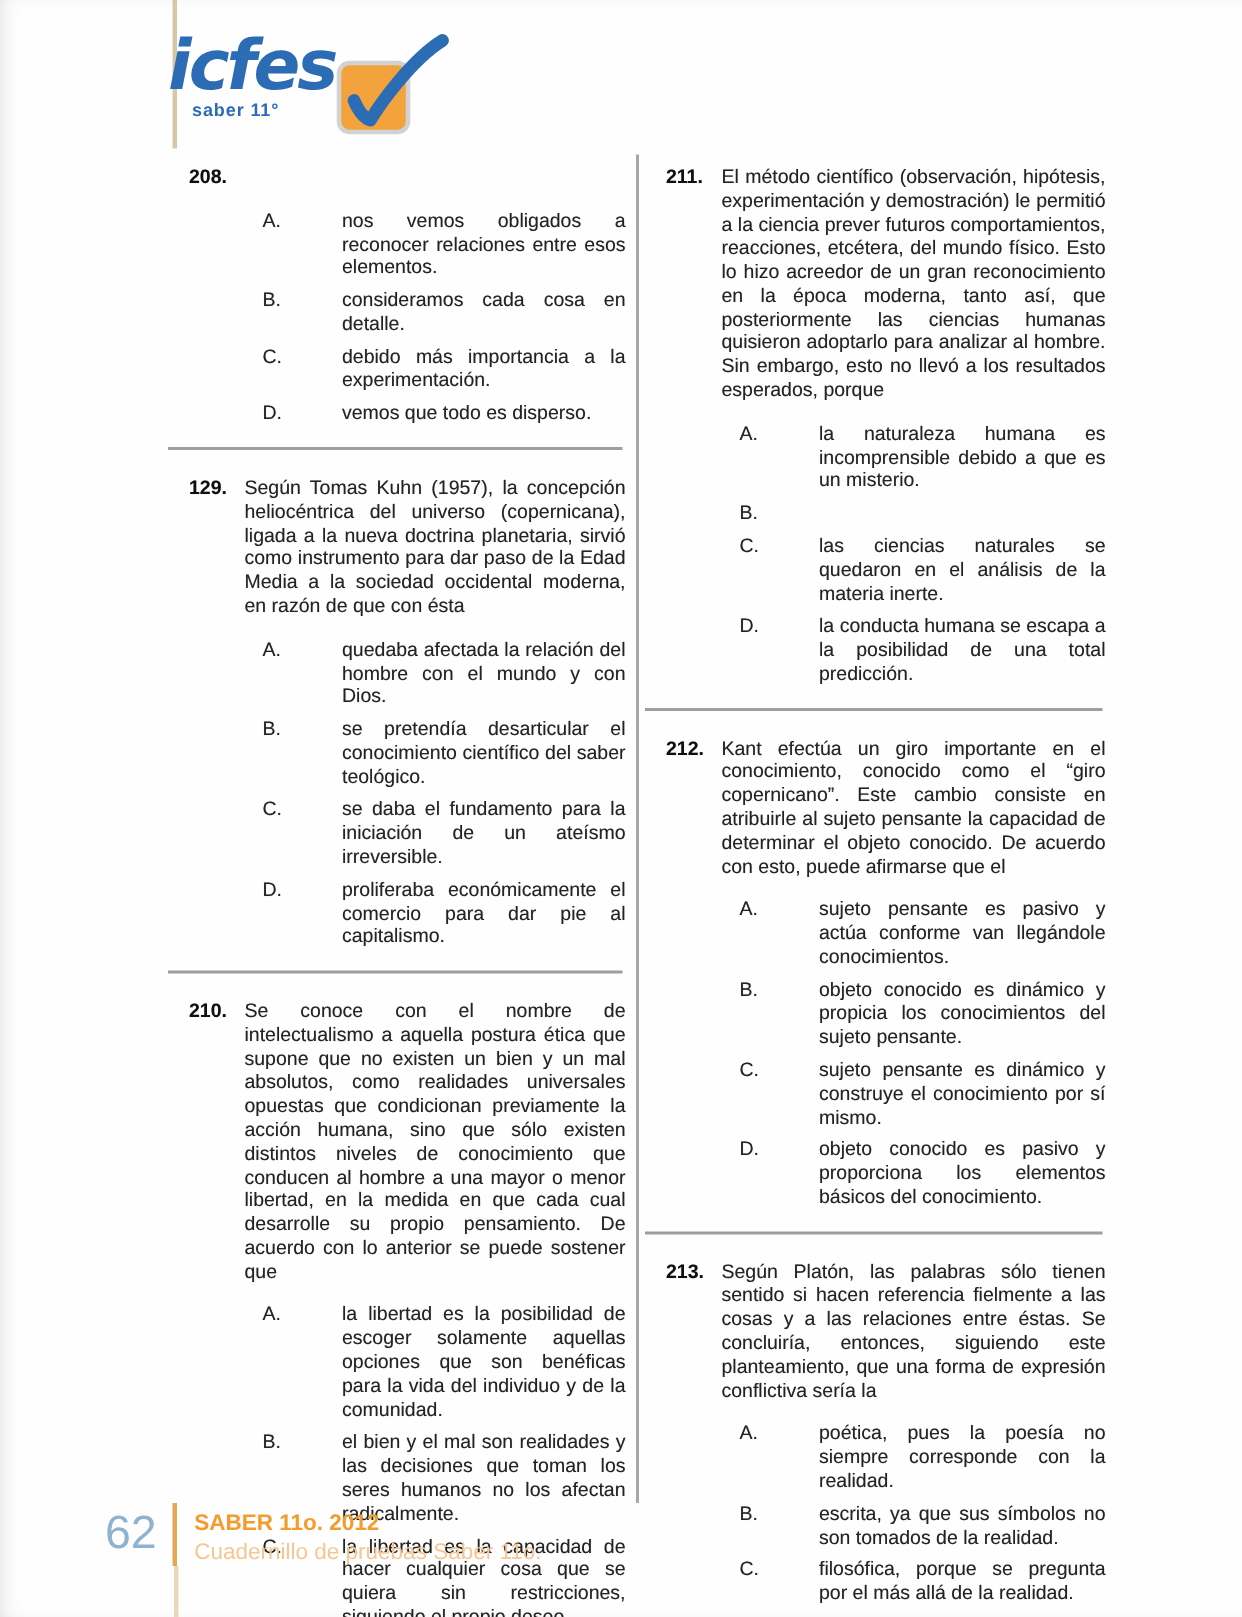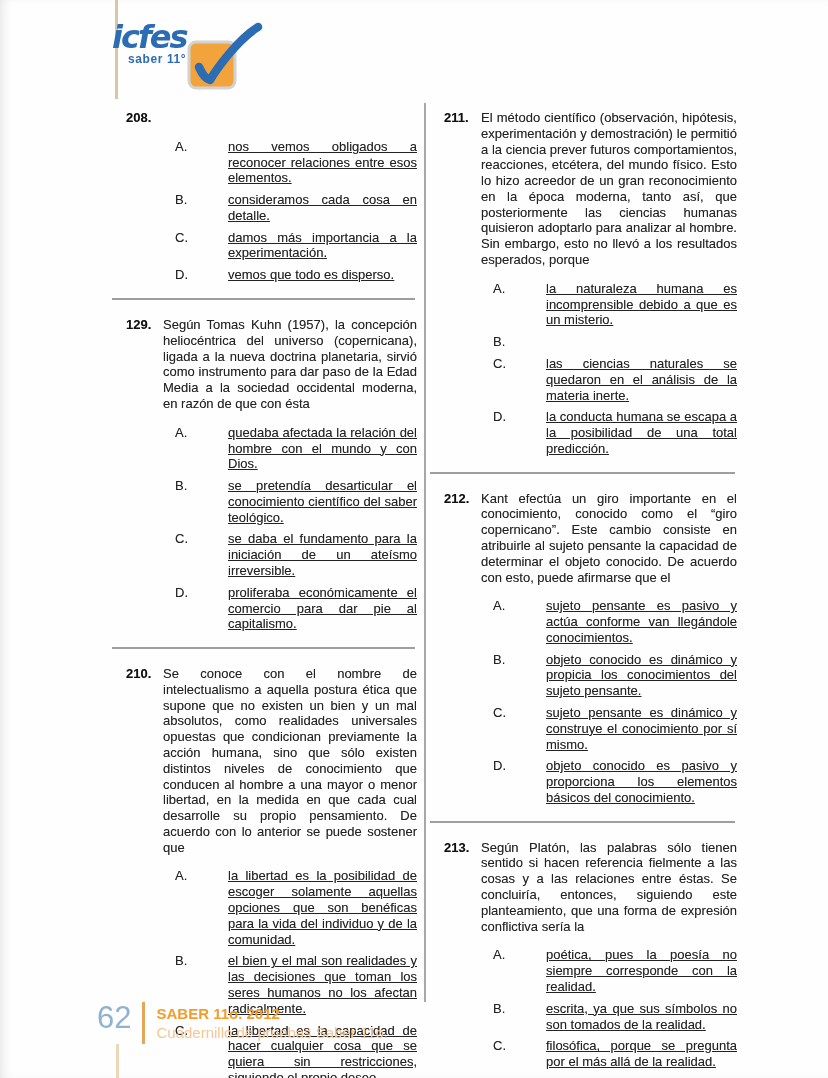--- a/index.html
+++ b/index.html
@@ -10,45 +10,45 @@
   }
   
   .rule-top    { position:absolute; left:115px; top:0;      width:3px; height:99px; background:var(--margin-rule-tan,#d7c7a7); }
   .rule-bottom { position:absolute; left:116px; top:1044px; width:3px; height:34px; background:#ead9b8; }
 
   
   .logo { position:absolute; left:112px; top:22px; display:flex; align-items:flex-start; }
   .logo-textwrap { display:flex; flex-direction:column; }
   .brand {
     font-family:"DejaVu Sans", sans-serif; font-style:italic; font-weight:bold;
-    font-size:32px; line-height:0.95; letter-spacing:-2px;
+    font-size:46px; line-height:0.95; letter-spacing:-2px;
     color:var(--logo-blue,#2b6cb4);
   }
   .tagline { font-size:12px; font-weight:bold; letter-spacing:.6px; color:var(--logo-blue,#2b6cb4); margin:0 0 0 16px; }
   .logo-check { margin:-2px 0 0 -2px; }
 
   
   .col { position:absolute; top:110px; font-size:13px; line-height:1.215;
          text-shadow:0 0 .5px rgba(30,30,30,.38); }
   #col-left  { left:110px; width:307px; }
   #col-right { left:428px; width:309px; }
   .col-divider { position:absolute; left:424px; top:103px; width:2px; height:899px; background:#a7a7a7; }
 
   .q-block { }
   .q-head { display:flex;margin-left:16px; }
   .q-num  { flex:0 0 37px; font-weight:bold; color:#0f0f0f; }
   .q-stem { flex:1; text-align:justify; }
   .q-options { margin:13px 0 0 65px; display:flex; flex-direction:column; gap:6px; }
   .opt { display:flex; }
   .opt-letter { flex:0 0 53px; }
-  .opt-text { flex:1; text-align:justify;text-decoration:underline; }
+  .opt-text { flex:1; text-align:justify; }
   .q-sep { height:2px; background:#9e9e9e; margin:15px 2px 17px 2px; }
 
   
-  .footer { position:absolute; left:70px; top:1001px; display:flex; align-items:flex-start;margin-left:27px; }
+  .footer { position:absolute; left:70px; top:1001px; display:flex; align-items:center; }
   .page-num { font-size:31px; line-height:1.1; color:var(--page-number-blue,#8fb3cf); }
   .footer-rule { width:3px; height:42px; background:var(--footer-rule-orange,#e5a658); margin:1px 11px 0 11px; }
   .footer-textwrap { display:flex; flex-direction:column; gap:2px; padding-top:4px; }
   .footer-title    { font-size:15px; font-weight:bold; color:var(--footer-orange,#f39c2d); }
   .footer-subtitle { font-size:15px; color:var(--footer-subtitle-orange,#f6c693); }
 </style>
 </head>
 <body>
 
 <div class="page">
@@ -79,21 +79,21 @@
           <div class="opt">
     <div class="opt-letter">A.</div>
     <div class="opt-text">nos vemos obligados a reconocer relaciones entre esos elementos.</div>
   </div>
           <div class="opt">
     <div class="opt-letter">B.</div>
     <div class="opt-text">consideramos cada cosa en detalle.</div>
   </div>
           <div class="opt">
     <div class="opt-letter">C.</div>
-    <div class="opt-text">damos más importancia a la experimentación.</div>
+    <div class="opt-text">debido más importancia a la experimentación.</div>
   </div>
           <div class="opt">
     <div class="opt-letter">D.</div>
     <div class="opt-text">vemos que todo es disperso.</div>
   </div>
         </div>
     <div class="q-sep"></div>
   </div>
       <div class="q-block">
     <div class="q-head">

